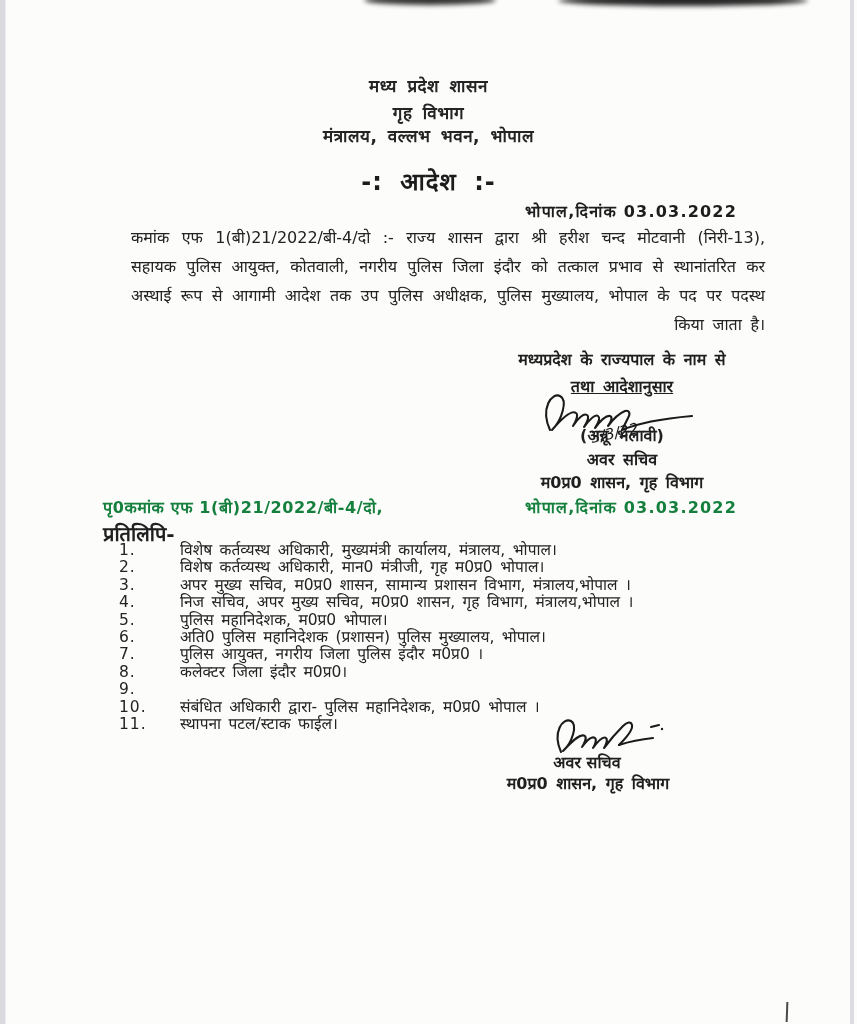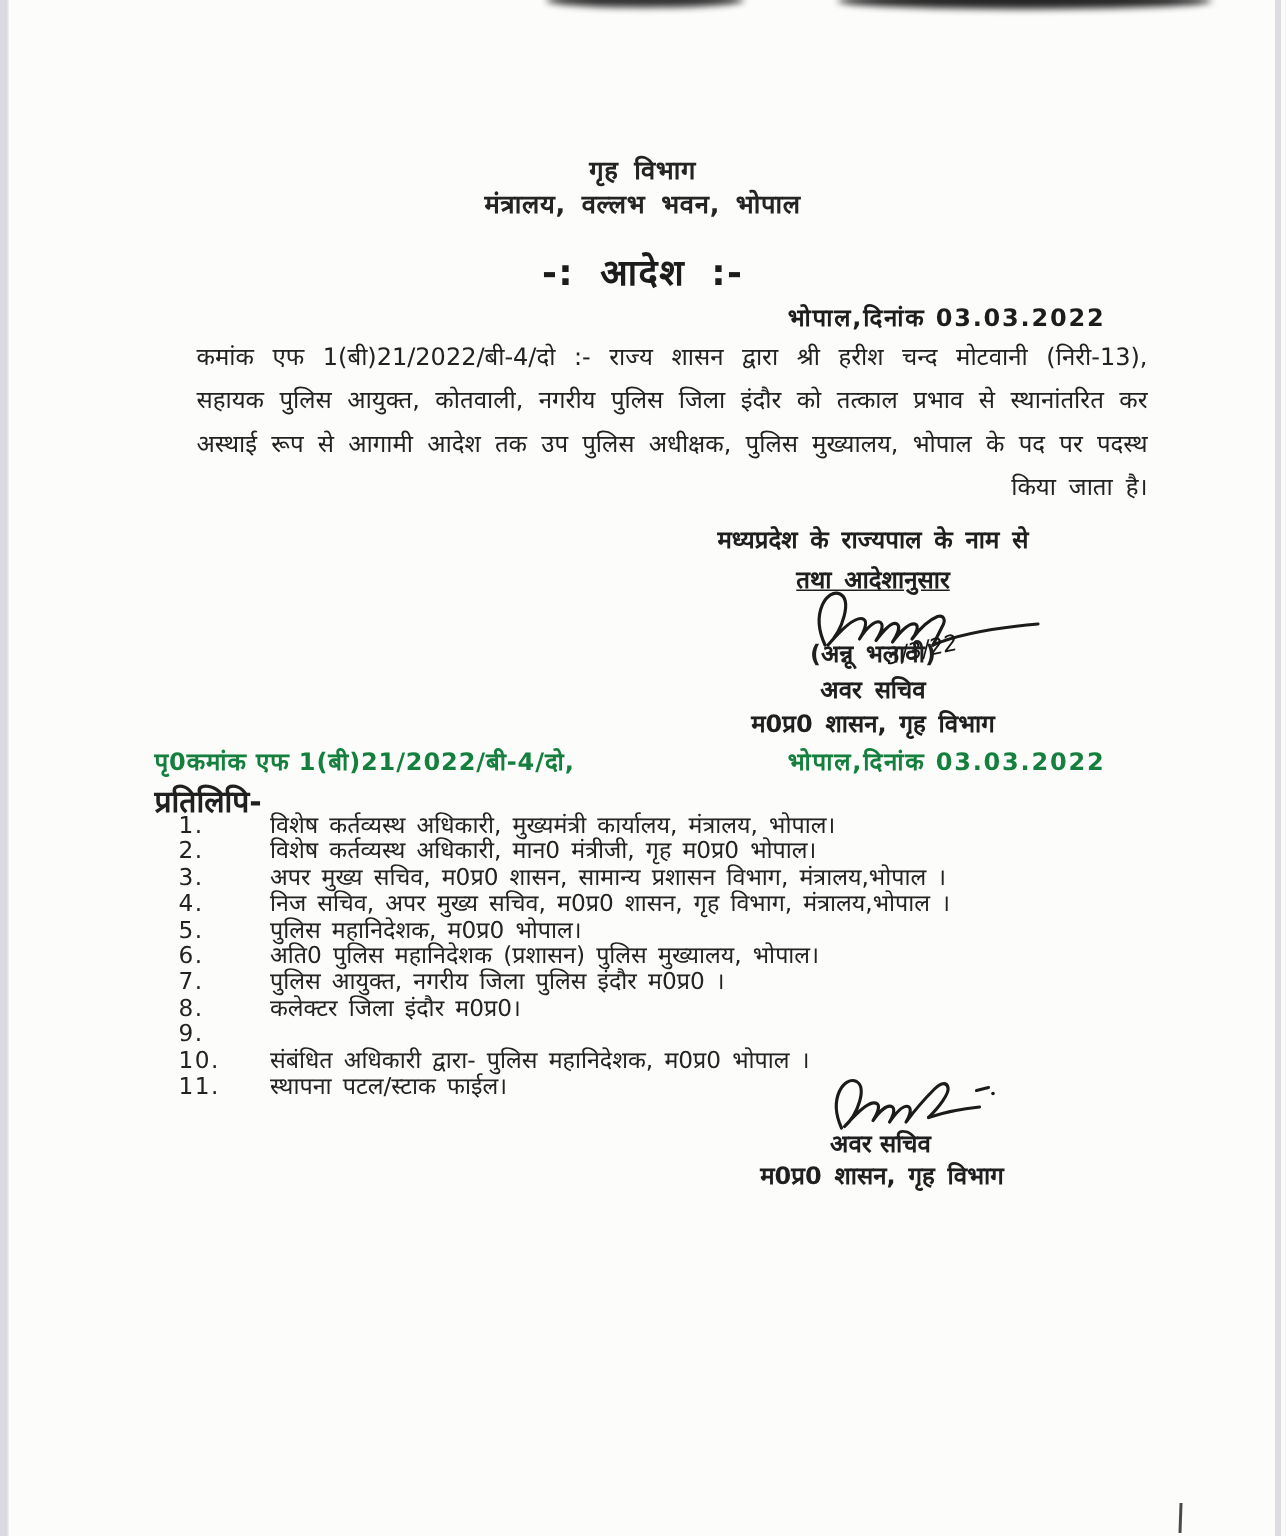--- a/index.html
+++ b/index.html
@@ -21,21 +21,21 @@
   .hdr{font-size:17px;font-weight:700;letter-spacing:.5px;word-spacing:4px;color:#242424;}
   .hdr-gov{top:74px;}
   .hdr-dept{top:101px;}
   .hdr-addr{top:124px;}
   .order-heading{top:164px;font-size:24px;font-weight:700;letter-spacing:1px;word-spacing:8px;color:#1c1c1c;}
   .date-line{left:103px;width:634px;text-align:right;font-size:16px;font-weight:700;letter-spacing:1.2px;color:#1d1d1d;}
   .date-top{top:200px;}
   .body-block{left:103px;top:223px;width:634px;font-size:16px;line-height:29px;word-spacing:3.5px;color:#222;margin-left:28px;}
   .body-block .jline{text-align:justify;text-align-last:justify;}
   .body-block .lline{text-align:right;}
-  .iss{left:436px;width:292px;text-align:center;font-size:16px;font-weight:700;word-spacing:3px;color:#1f1f1f;}
+  .iss{left:476px;width:292px;text-align:center;font-size:16px;font-weight:700;word-spacing:3px;color:#1f1f1f;}
   .iss-1{top:348px;}
   .iss-2{top:375px;text-decoration:underline;}
   .iss-name{top:424px;}
   .iss-desig{top:448px;}
   .iss-dept{top:471px;}
   .sig-mid{left:534px;top:388px;width:168px;height:60px;}
   .ref-row{left:103px;top:496px;width:634px;display:flex;justify-content:space-between;font-size:16px;font-weight:700;color:#15803d;}
   .ref-row .ref-no{letter-spacing:.6px;}
   .ref-row .ref-date{letter-spacing:1.2px;}
   .copy-label{left:103px;top:520px;font-size:20px;font-weight:700;color:#202020;}
@@ -53,20 +53,21 @@
 <body>
 
 <div class="page">
 
   <div class="abs edge-strip-left"></div>
   <div class="abs edge-strip-right"></div>
   <div class="abs smudge smudge-a"></div>
   <div class="abs smudge smudge-b"></div>
   <div class="abs bottom-tick"></div>
 
+  <div class="abs center hdr hdr-gov">मध्य प्रदेश शासन</div>
   <div class="abs center hdr hdr-dept">गृह विभाग</div>
   <div class="abs center hdr hdr-addr">मंत्रालय, वल्लभ भवन, भोपाल</div>
 
   <div class="abs center order-heading">-:  आदेश  :-</div>
 
   <div class="abs date-line date-top">भोपाल,दिनांक 03.03.2022</div>
 
   <div class="abs body-block">
     <div class="jline">कमांक एफ 1(बी)21/2022/बी-4/दो :- राज्य शासन द्वारा श्री हरीश चन्द मोटवानी (निरी-13),</div>
     <div class="jline">सहायक पुलिस आयुक्त, कोतवाली, नगरीय पुलिस जिला इंदौर को तत्काल प्रभाव से स्थानांतरित कर</div>

